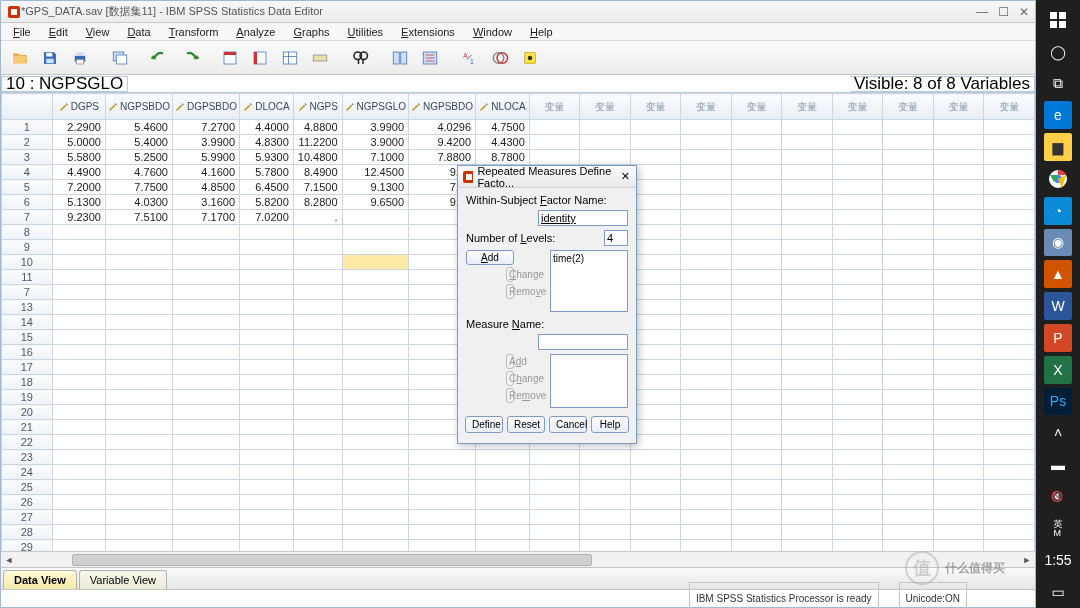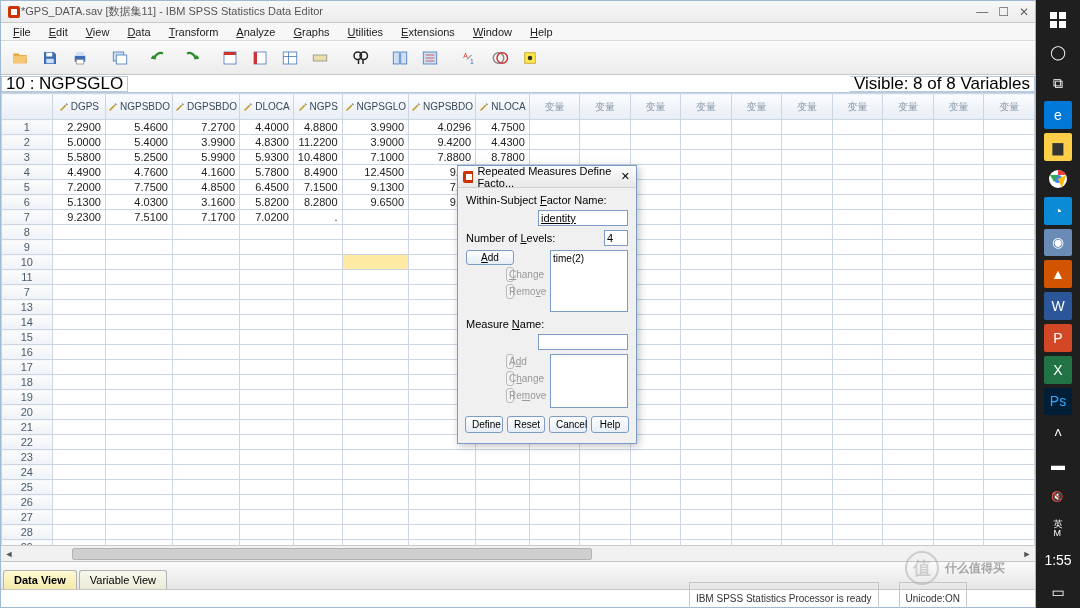--- a/index.html
+++ b/index.html
@@ -26,21 +26,21 @@
 table.grid th.rowh { width: 54px; background: linear-gradient(#fcfcfc,#eef2f7); text-align: center; color: #4a5a6a; font-weight: normal; }
 table.grid th.colh { background: linear-gradient(#fafcff,#e8edf4); height: 26px; font-weight: normal; color: #3a4a5a; position: relative; font-size: 10px; }
 table.grid th.colh .coln { display: flex; align-items: center; justify-content: center; gap: 2px; padding: 0 2px; }
 table.grid th.colemp { color: #8a98a8; font-size: 10px; }
 table.grid td { text-align: right; padding: 0 4px; background: #fff; }
 table.grid td.sel { background: #ffeaa3; }
 .hscroll { height: 16px; background: #f1f1f1; border-top: 1px solid #c9c9c9; display: flex; align-items: center; }
 .hscroll .track { flex: 1; height: 14px; background: #f1f1f1; position: relative; }
 .hscroll .thumb { position: absolute; left: 55px; top: 1px; height: 12px; width: 520px; background: #cfcfcf; border: 1px solid #b3b3b3; border-radius: 2px; }
 .hscroll .arr { width: 16px; height: 14px; text-align: center; color: #555; font-size: 9px; line-height: 14px; }
-.tabs { height: 28px; background: linear-gradient(#fafafa,#e6e6e6); display: flex; align-items: flex-end; font-size: 11px; border-top: 1px solid #c5c5c5; padding-left: 2px; }
+.tabs { height: 22px; background: linear-gradient(#fafafa,#e6e6e6); display: flex; align-items: flex-end; font-size: 11px; border-top: 1px solid #c5c5c5; padding-left: 2px; }
 .tab { padding: 3px 10px; border: 1px solid #b3b3b3; border-bottom: none; margin-right: 2px; border-radius: 3px 3px 0 0; background: linear-gradient(#f7f7ee,#ecebd6); }
 .tab.active { background: linear-gradient(#fff9d4,#f4e9a8); font-weight: bold; }
 .status { height: 18px; border-top: 1px solid #c5c5c5; background: #fff; display: flex; align-items: center; justify-content: flex-end; font-size: 10px; color: #333; gap: 20px; padding: 0 8px; }
 .status .sbox { border: 1px solid #c5c5c5; padding: 16px 6px; height: 14px; display:flex; align-items:center;}
 .dialog { position: absolute; left: 456px; top: 164px; width: 180px; background: #f0f0f0; border: 1px solid #7a9cc6; box-shadow: 2px 2px 8px rgba(0,0,0,.25); font-size: 11px; }
 .dtitle { height: 22px; background: linear-gradient(#fdfdfd,#e8e8e8); display: flex; align-items: center; justify-content: space-between; padding: 0 4px; border-bottom: 1px solid #d0d0d0; }
 .dtitle .ttl { display:flex; align-items:center; gap:4px; }
 .dclose { width: 16px; height: 16px; display: flex; align-items: center; justify-content: center; border: 1px solid transparent; }
 .dbody { padding: 6px 8px 10px; }
 .frow { display: flex; align-items: center; margin-bottom: 4px; font-size: 11px; }

